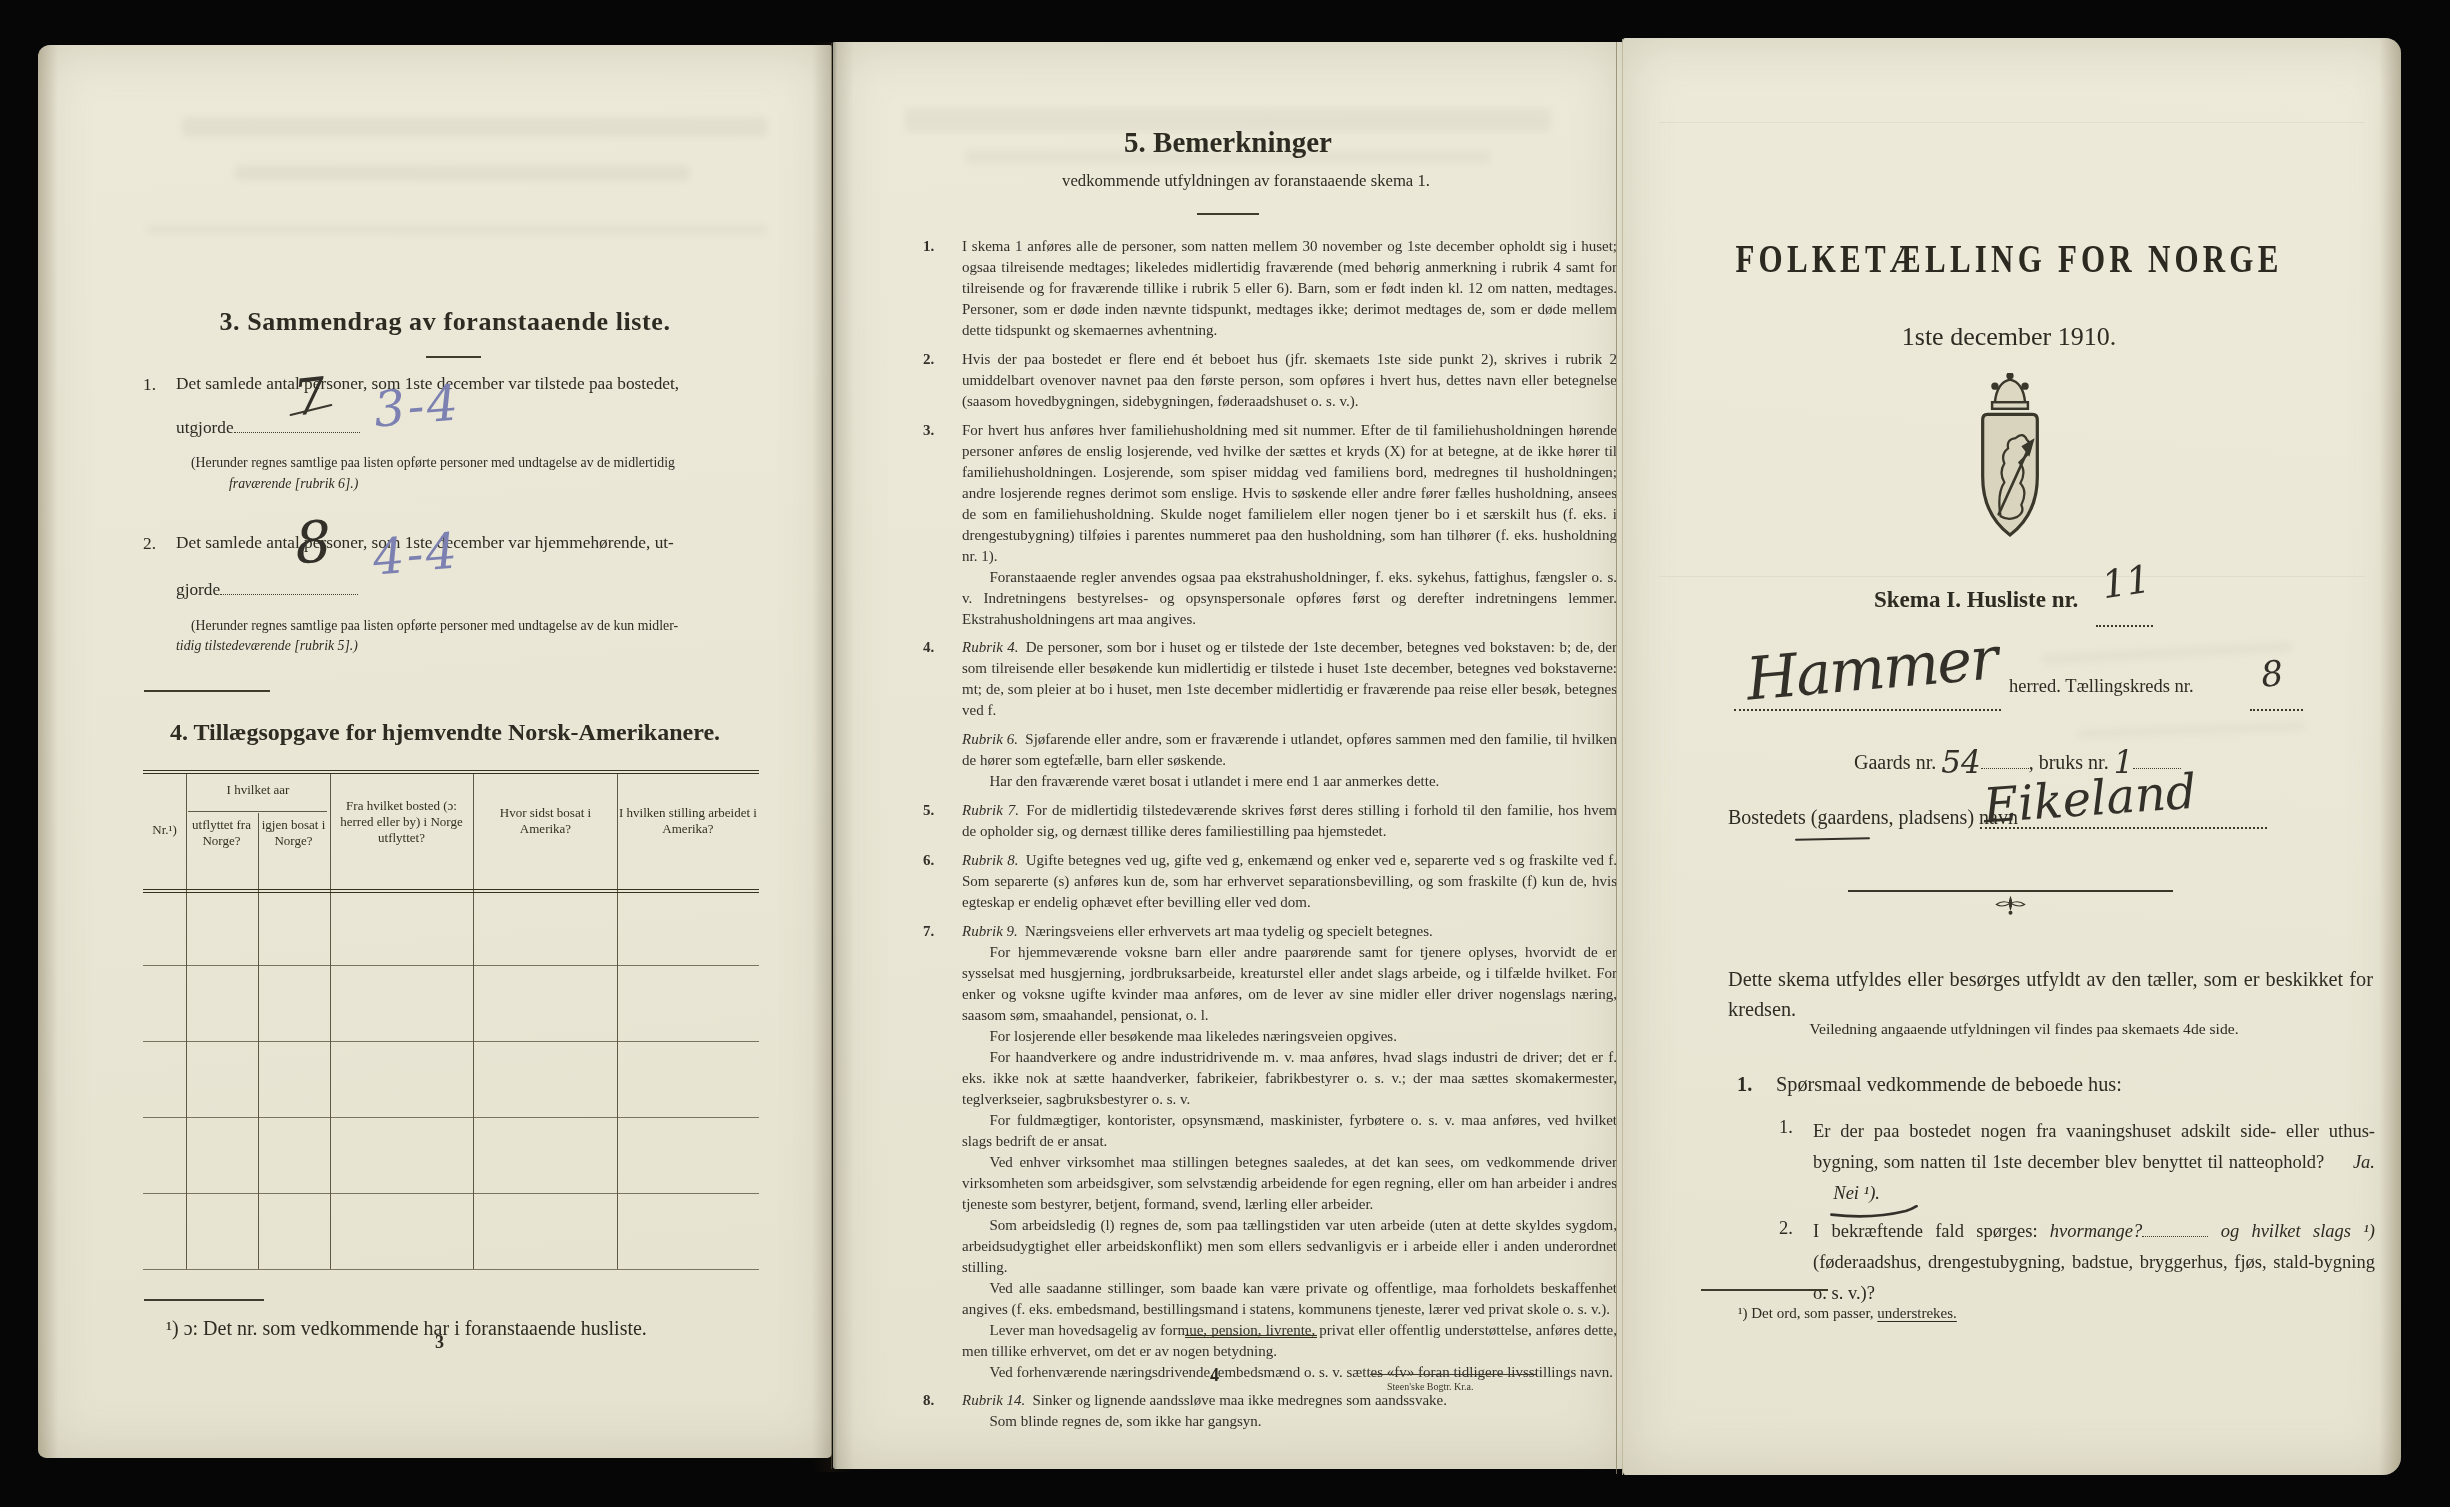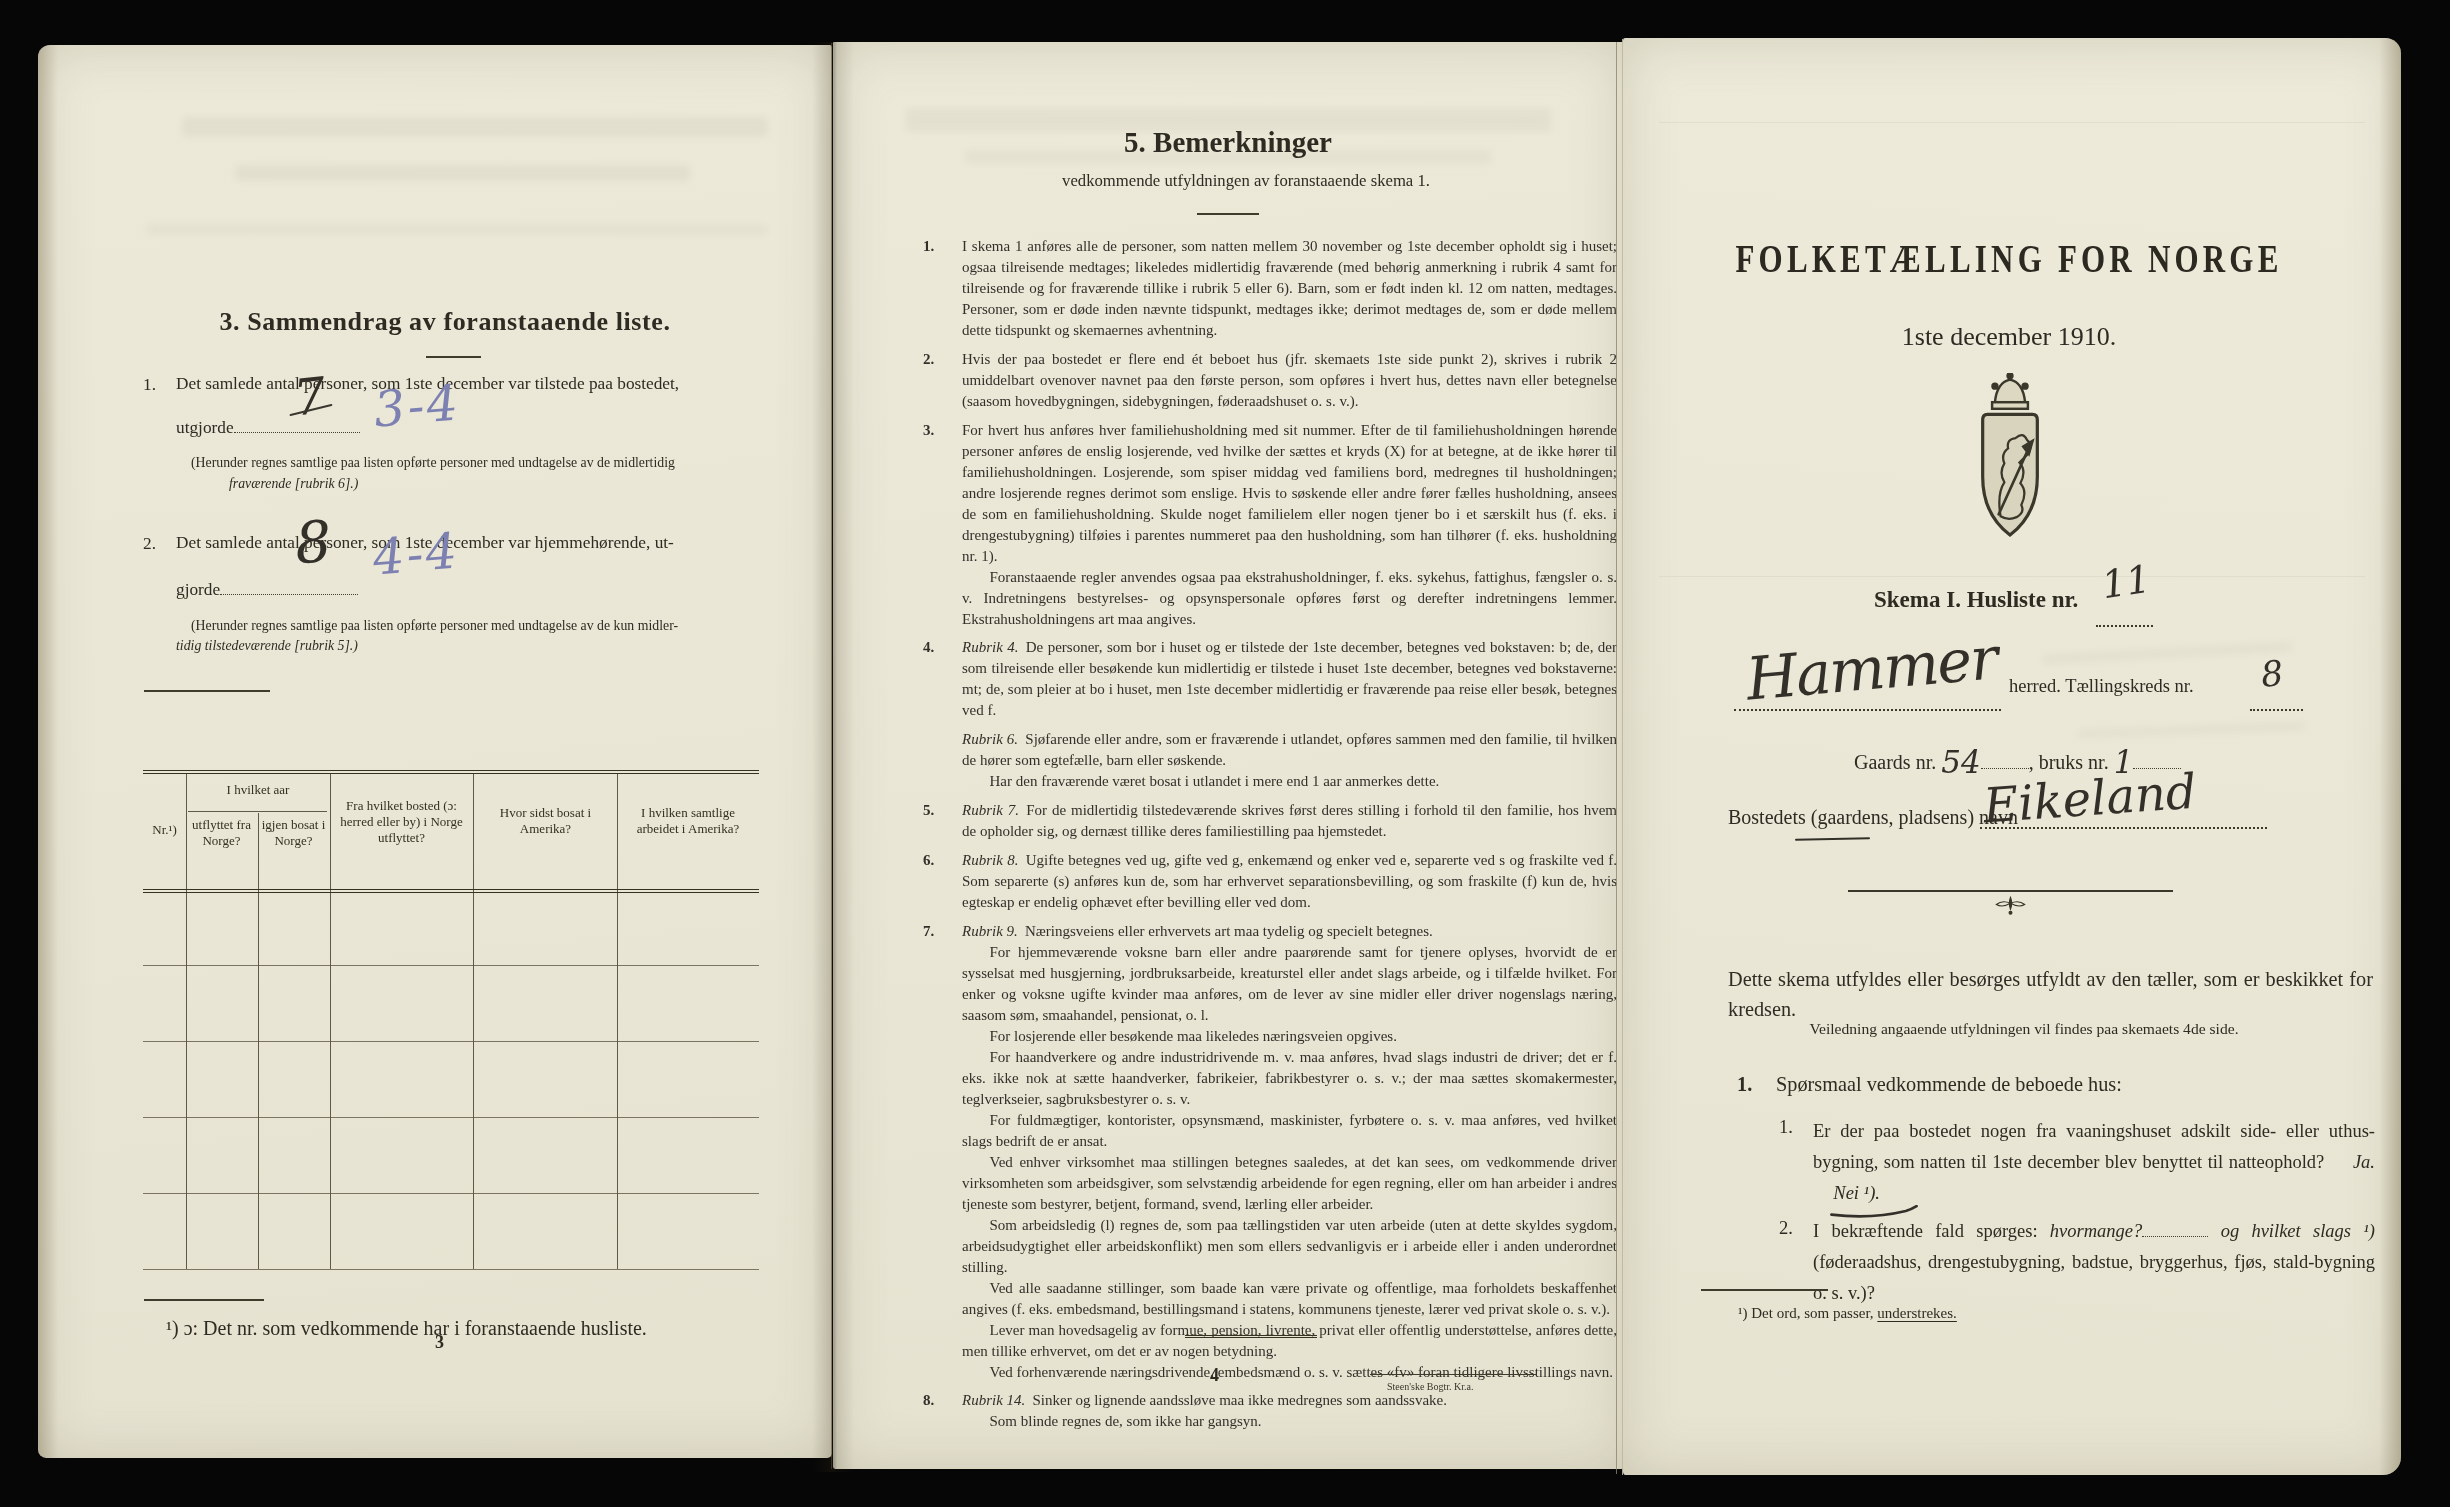--- a/index.html
+++ b/index.html
@@ -155,36 +155,37 @@
     <div id="s3-i2-l1">Det samlede antal personer, som 1ste december var hjemmehørende, ut-</div>
     <div id="s3-i2-l2">
       <span>gjorde</span><span class="dots" style="width:138px;"></span>
     </div>
     <span class="hand" id="s3-i2-hd">8</span>
     <span class="hand-blue" id="s3-i2-hb">4-4</span>
     <div id="s3-i2-n1">(Herunder regnes samtlige paa listen opførte personer med undtagelse av de kun midler-</div>
     <div id="s3-i2-n2">tidig tilstedeværende [rubrik 5].)</div>
 
     <div id="s3-endrule"></div>
+    <div id="s4-head" class="c">4.  Tillægsopgave for hjemvendte Norsk-Amerikanere.</div>
 
     <div id="na-table">
       <div class="vline" id="v1"></div>
       <div class="vline" id="v2"></div>
       <div class="vline" id="v3"></div>
       <div class="vline" id="v4"></div>
       <div class="vline" id="v5"></div>
       <div id="na-hdr">
         <div class="th" id="th-nr">Nr.¹)</div>
         <div class="th" id="th-year">I hvilket aar</div>
         <div id="th-year-u"></div>
         <div class="th" id="th-ut">utflyttet fra Norge?</div>
         <div class="th" id="th-ig">igjen bosat i Norge?</div>
         <div class="th" id="th-bosted">Fra hvilket bosted (ɔ: herred eller by) i Norge utflyttet?</div>
         <div class="th" id="th-am">Hvor sidst bosat i Amerika?</div>
-        <div class="th" id="th-st">I hvilken samtlige arbeidet i Amerika?</div>
+        <div class="th" id="th-st">I hvilken stilling arbeidet i Amerika?</div>
       </div>
       <div class="trow" id="tr1"></div>
       <div class="trow" id="tr2"></div>
       <div class="trow" id="tr3"></div>
       <div class="trow" id="tr4"></div>
       <div class="trow" id="tr5"></div>
     </div>
 
     <div id="s4-footrule"></div>
     <div id="s4-note">¹)  ɔ: Det nr. som vedkommende har i foranstaaende husliste.</div>

